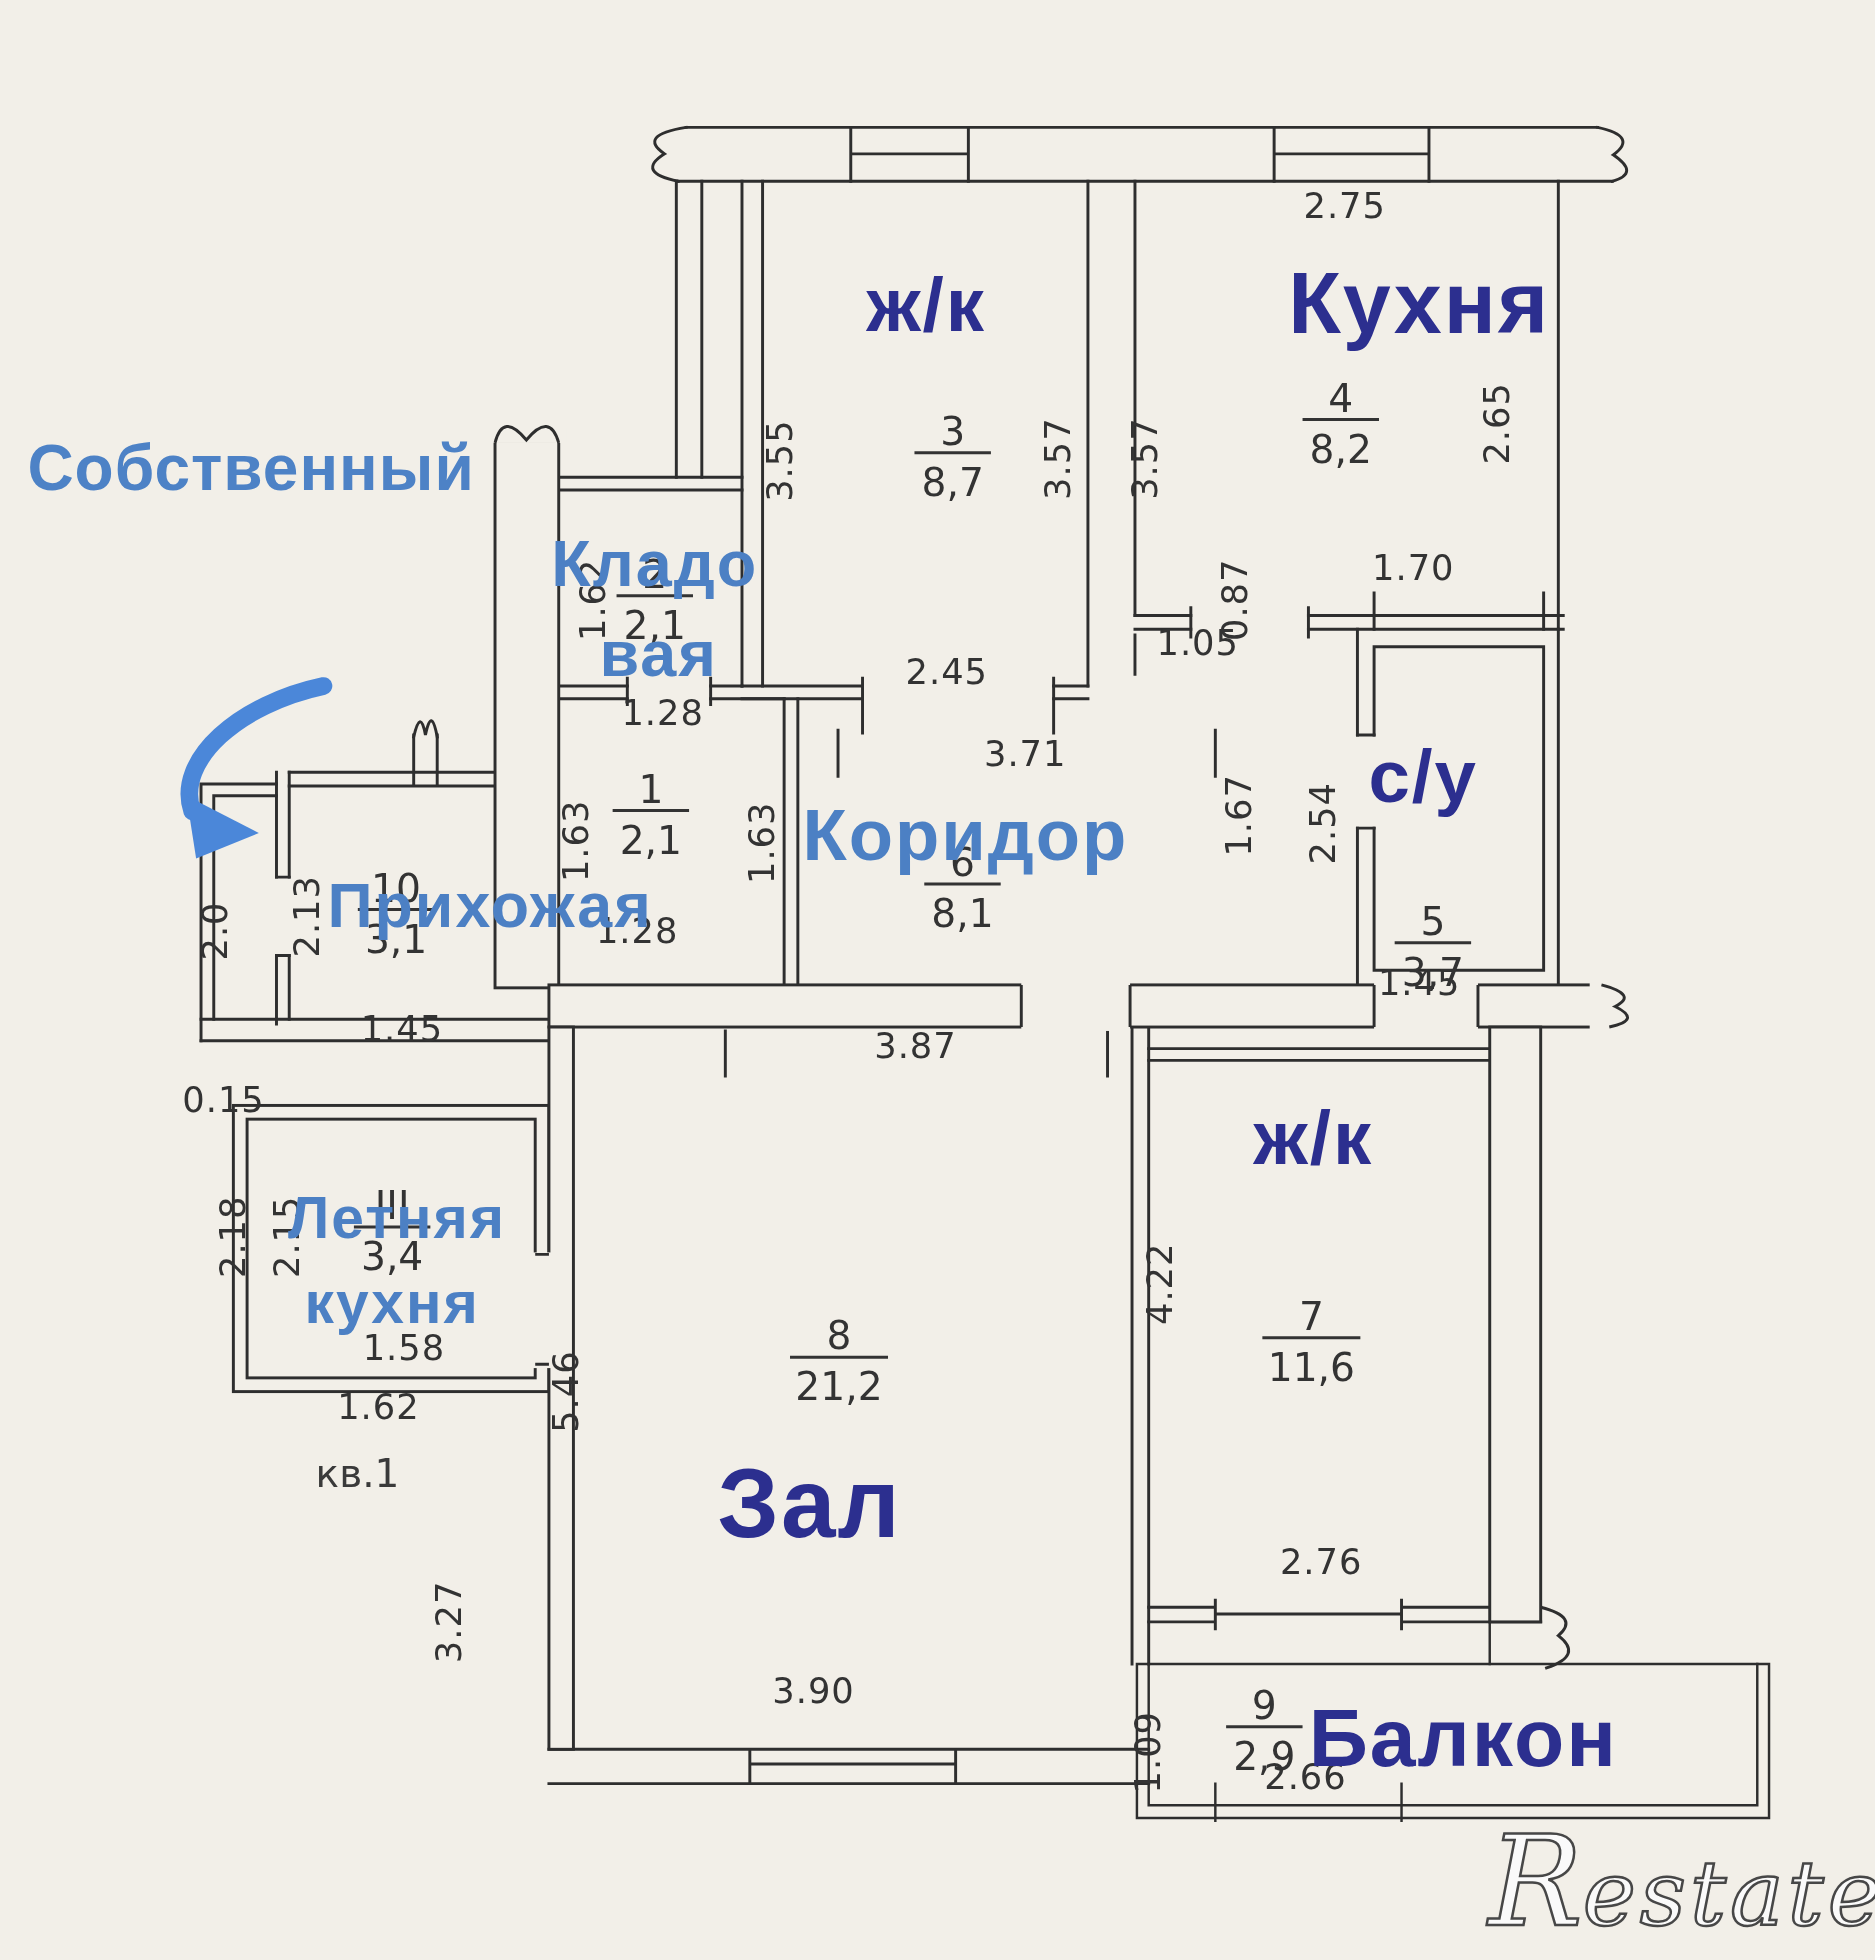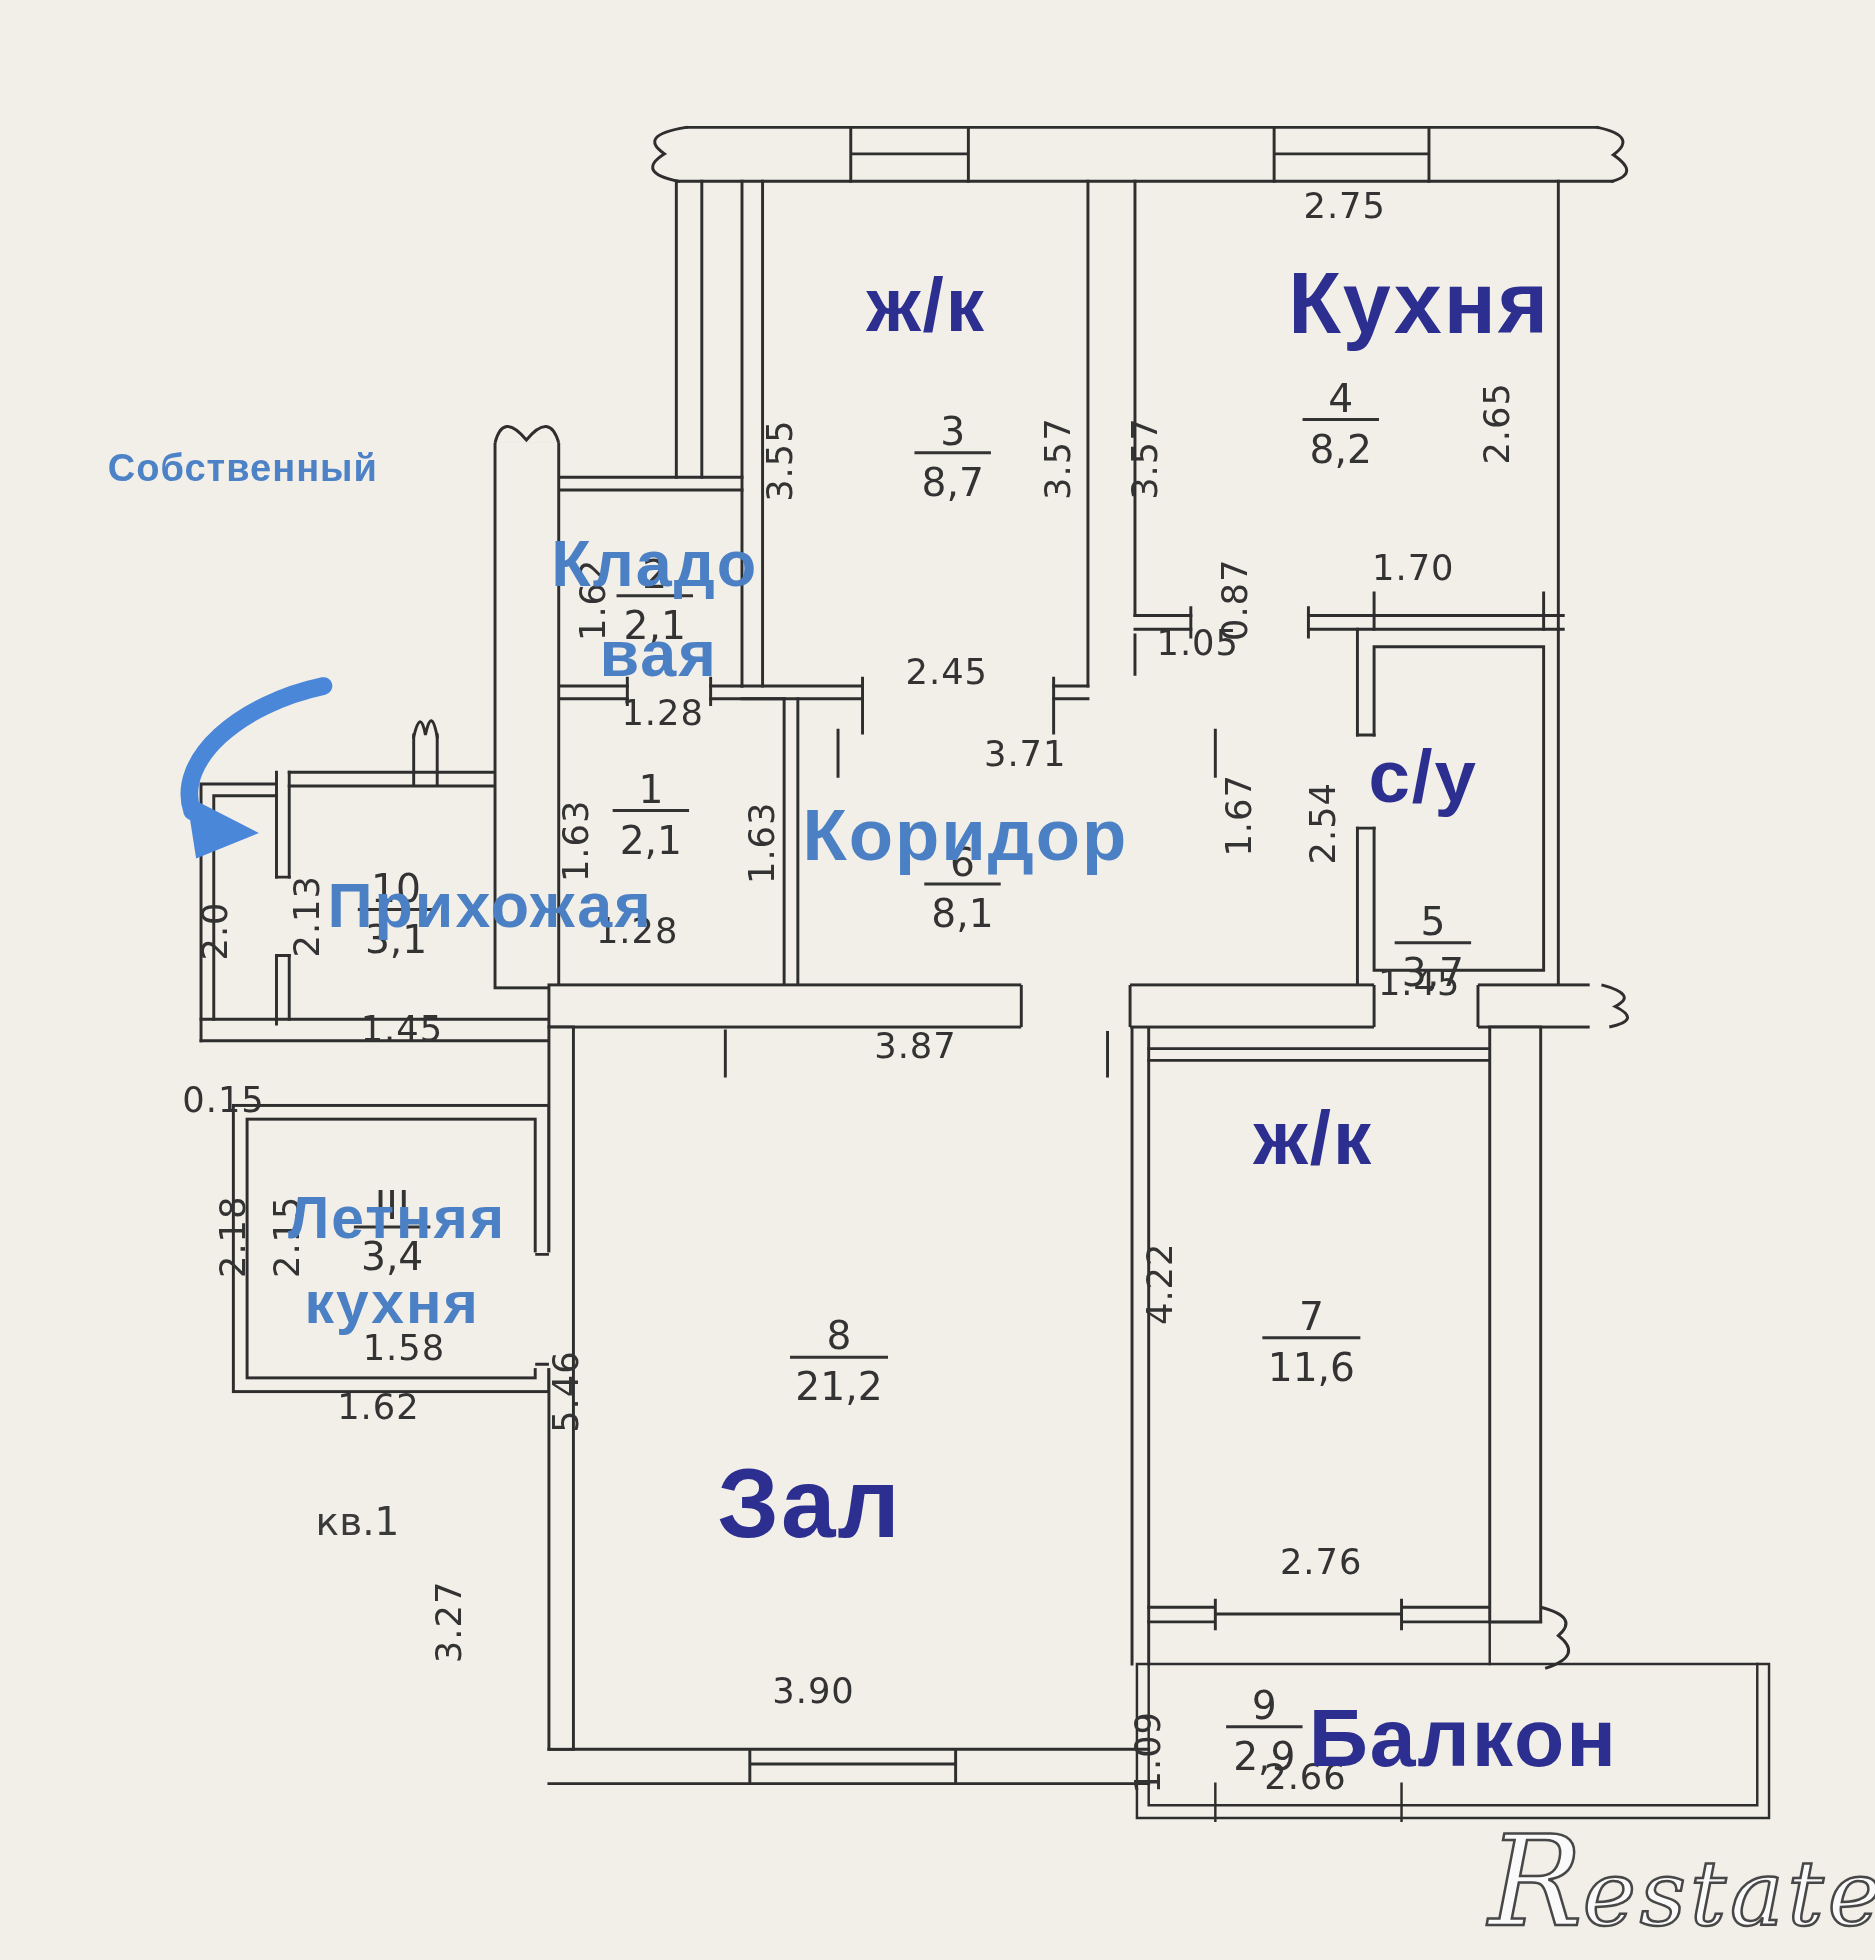--- a/index.html
+++ b/index.html
@@ -1,22 +1,22 @@
 <!DOCTYPE html>
 <html><head>
 <meta charset="utf-8">
 <style>
   html,body{margin:0;padding:0;background:#e8e5de;}
   #stage{position:relative;width:1875px;height:1960px;background:#f2efe8;overflow:hidden;
          font-family:"Liberation Sans",sans-serif;}
   #plan-svg{position:absolute;left:0;top:0;}
-  .annotation{position:absolute;left:27.4px;top:431px;width:431px;text-align:center;
-              color:#4d82c6;font-size:38px;line-height:74px;font-weight:700;letter-spacing:1px;}
+  .annotation{position:absolute;left:27.4px;top:431px;width:431px;text-align:left;
+              color:#4d82c6;font-size:64px;line-height:74px;font-weight:700;letter-spacing:1px;}
   .apartment-label{position:absolute;left:294px;top:1451px;width:127px;text-align:center;
-              color:#3a3a3a;font-size:39px;font-family:"DejaVu Sans",sans-serif;margin-top:48px;}
+              color:#3a3a3a;font-size:39px;font-family:"DejaVu Sans",sans-serif;}
   .watermark{position:absolute;right:-9.8px;bottom:5.9px;white-space:nowrap;
              font-family:"DejaVu Serif",serif;font-style:italic;
              color:rgba(255,255,255,0.95);-webkit-text-stroke:2.5px #474747;
              text-shadow:0 0 2px rgba(60,60,60,0.45);}
   .watermark .big-r{font-size:125px;}
   .watermark .rest{font-size:90px;letter-spacing:3.9px;}
 </style>
 </head>
 <body>
 

